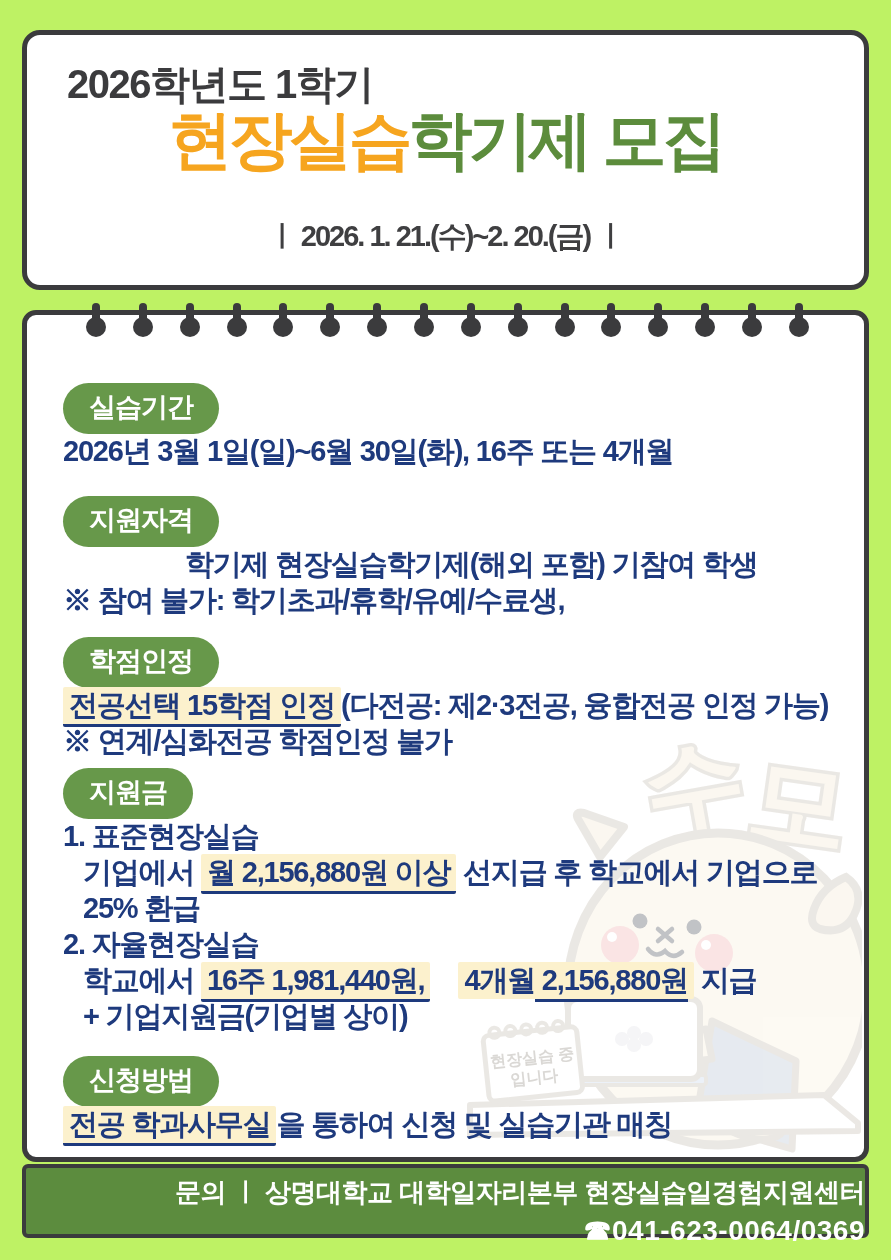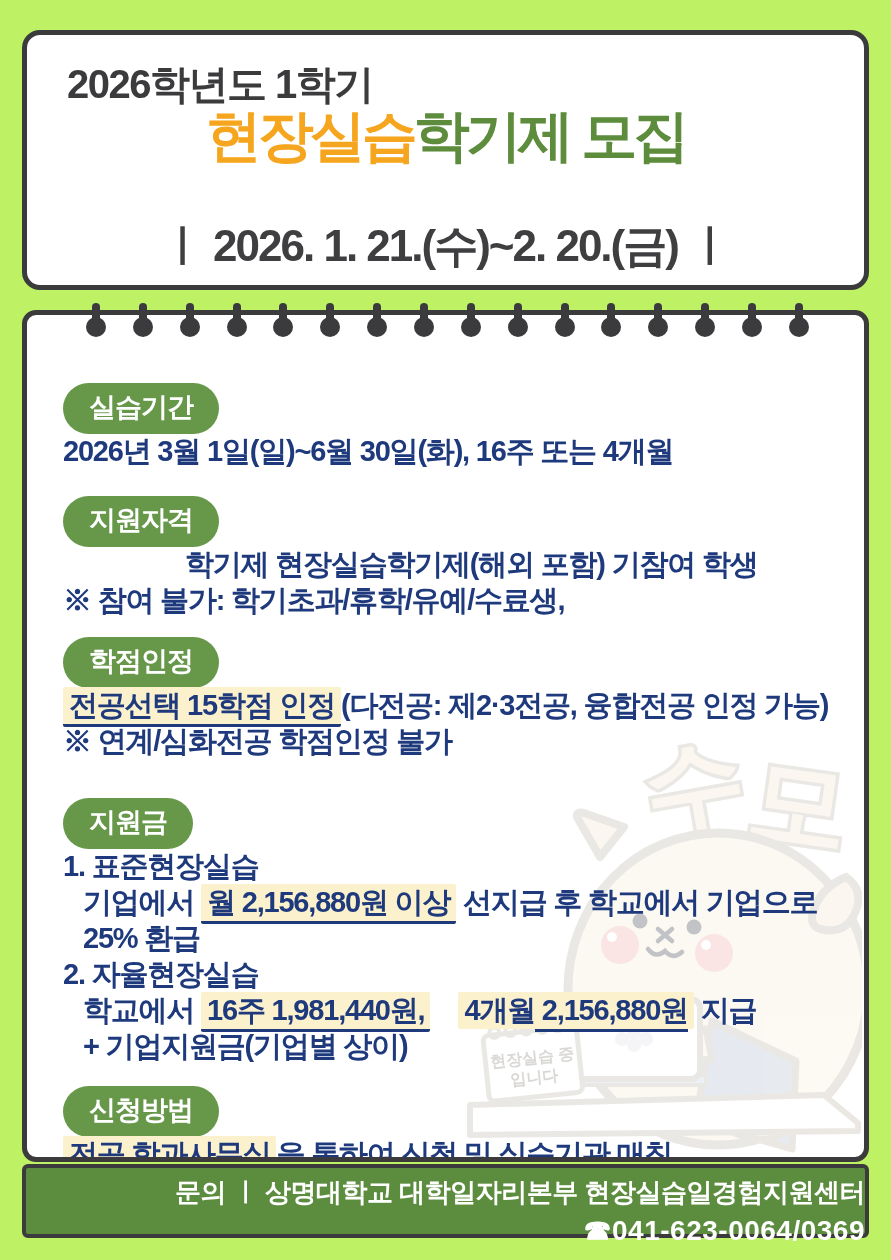--- a/index.html
+++ b/index.html
@@ -11,27 +11,27 @@
   .header-box{
     position:absolute;left:22px;top:30px;width:837px;height:250px;
     background:#fff;border:5px solid #3b3b3d;border-radius:18px;
   }
   .sub-title{
     position:absolute;left:40px;top:22px;font-size:40px;font-weight:800;
     color:#3b3b3d;letter-spacing:-1.5px;
   }
   .main-title{
     position:absolute;left:0;top:72px;width:100%;text-align:center;
-    font-size:56px;font-weight:800;letter-spacing:-4px;line-height:1.05;white-space:nowrap;
+    font-size:64px;font-weight:800;letter-spacing:-4px;line-height:1.05;white-space:nowrap;
   }
   .main-title .t-orange{color:#f6a51f;}
   .main-title .t-green{color:#5c8c3c;}
   .date-line{
     position:absolute;left:0;top:182px;width:100%;text-align:center;
-    font-size:44px;font-weight:800;color:#3f3f41;letter-spacing:-2px;
+    font-size:29px;font-weight:800;color:#3f3f41;letter-spacing:-2px;
   }
   
   .pins-row{
     position:absolute;left:85px;top:303px;width:725px;height:35px;
     display:flex;justify-content:space-between;z-index:5;
   }
   .pin{position:relative;width:22px;height:35px;}
   .pin::before{
     content:"";position:absolute;left:7px;top:0;width:8px;height:20px;
     background:#3b3b3d;border-radius:4px;
@@ -57,21 +57,21 @@
   .content-inner p{margin:0;font-size:29px;font-weight:700;letter-spacing:-1.2px;
     line-height:1.24;color:#1e3a7d;}
   .warn{color:#f15b33;}
   .indent2{padding-left:122px;}
   mark{
     background:#fcf1cd;color:inherit;padding:2px 6px 3px;border-radius:2px;
   }
   mark.ul{border-bottom:3px solid #1e3a7d;}
   .ul-in{border-bottom:3px solid #1e3a7d;padding-bottom:3px;}
   .mt14{margin-top:14px;} .mt26{margin-top:26px;} .mt6{margin-top:6px;}
-  .mt18{margin-top:18px;} .mt12{margin-top:12px;} .mt24{margin-top:38px;}
+  .mt18{margin-top:18px;} .mt12{margin-top:12px;} .mt24{margin-top:8px;}
   .mt10{margin-top:10px;} .mt4{margin-top:4px;} .mt16{margin-top:16px;}
   .mt22{margin-top:22px;}
   .pl20{padding-left:20px;}
   .gap-left{margin-left:28px;}
   
   .footer-bar{
     position:absolute;left:22px;top:1164px;width:839px;height:66px;
     background:#5c8c3e;border:4px solid #3b3b3d;border-radius:6px;
     color:#fff;text-align:right;
   }

